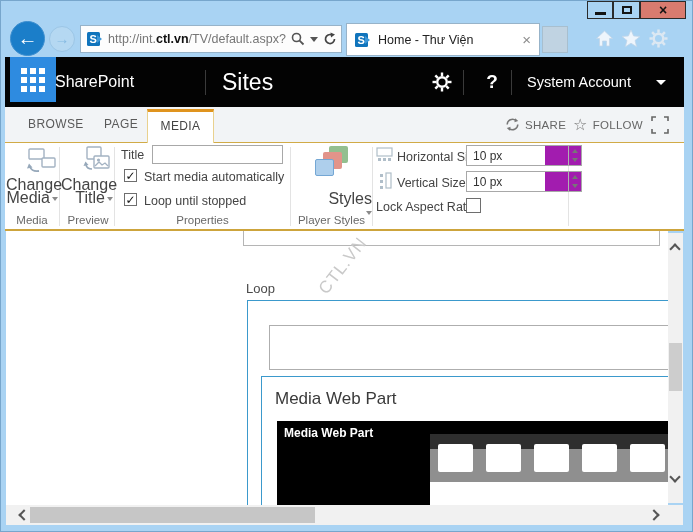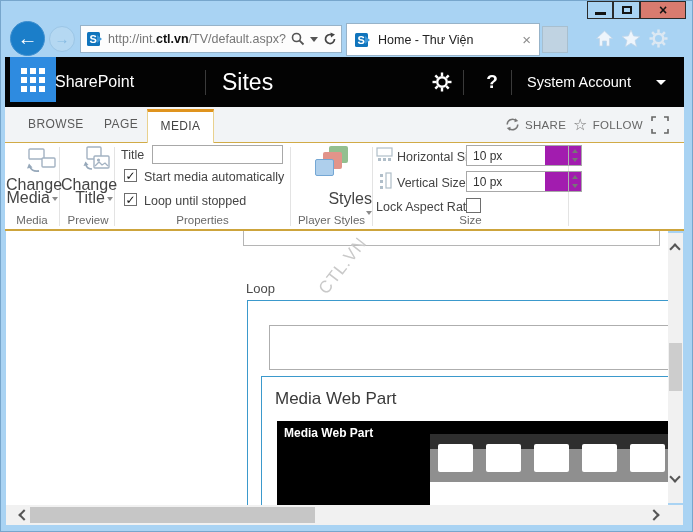--- a/index.html
+++ b/index.html
@@ -340,21 +340,20 @@
   <span class="rlabel" style="left:392px;top:33px">Vertical Size:</span>
   <div class="spinwrap" style="left:461px;top:28px">
     <input value="10 px" style="">
     <span class="spinner">
       <span class="tri-up"></span>
       <span class="tri-dn"></span>
     </span>
   </div>
   <span class="rlabel" style="left:371px;top:57px">Lock Aspect Ratio</span>
   <span class="cbox" style="left:461px;top:55px;width:15px;height:15px"></span>
-  <div class="grp-label" style="left:368px;width:195px">Size</div>
 </div>
 
 <div class="content abs">
   <div class="partialbox"></div>
   <div class="watermark">CTL.VN</div>
   <div class="zone-label">Loop</div>
   <div class="zonebox"></div>
   <div class="addbox"></div>
   <div class="mediabox"></div>
   <div class="wp-title">Media Web Part</div>

